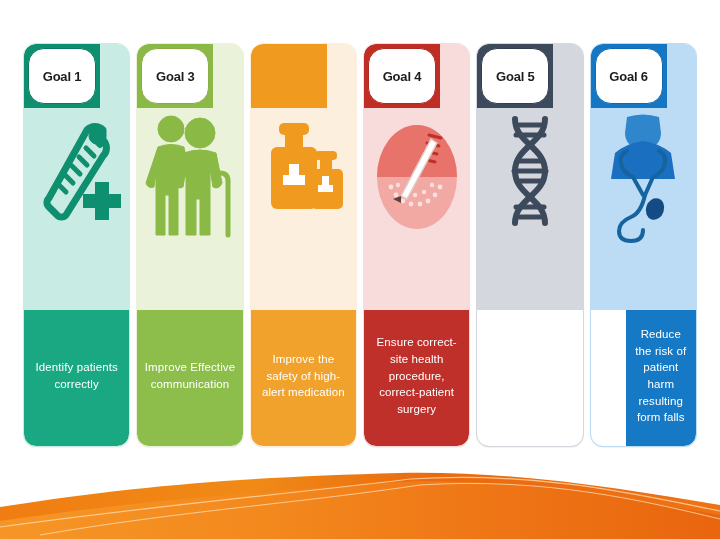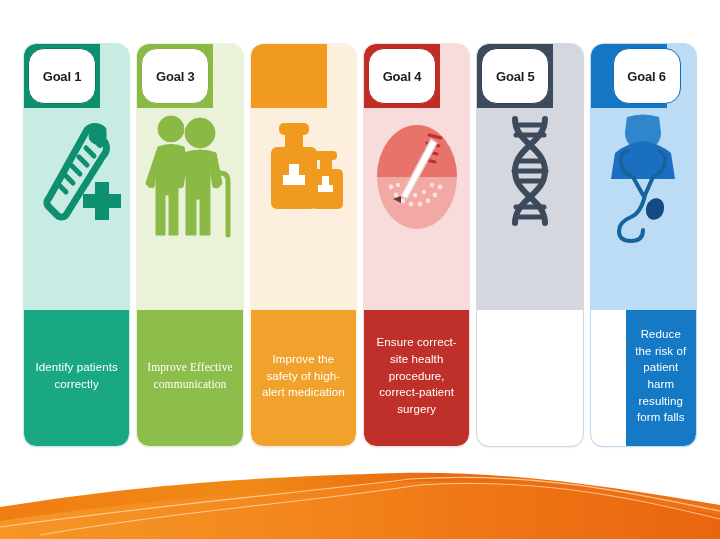--- a/index.html
+++ b/index.html
@@ -179,21 +179,21 @@
                 <path d="M36 44 q20 4 26 14" fill="none" stroke-width="9" stroke-linecap="round"></path>
 
                 <circle cx="56" cy="22" r="15"></circle>
                 <path d="M40 42 q16-6 32 0 l6 30 q-3 7-9 4 l-3-18 v66 h-10 V88 h-4 v36 h-10 V58 l-3 18 q-6 3-9-4z"></path>
 
                 <path d="M76 62 q8 0 8 8 v54" fill="none" stroke-width="5" stroke-linecap="round"></path>
               </g>
             </svg>
           </div>
         </div>
-        <div class="card-bottom" style="background: rgb(141, 190, 76); font-family: Liberation Serif, serif;">
+        <div class="card-bottom" style="background: rgb(141, 190, 76);">
           <div class="card-text">Improve Effective communication</div>
         </div>
       </div>
       <div class="badge" style="border-color: rgb(138, 171, 70);">
         <span class="badge-label">Goal 3</span>
       </div>
     </div>
 
     <div class="card">
       <div class="card-body" style="outline: rgb(253, 239, 221) solid 1px;">
@@ -314,21 +314,21 @@
                 <path d="M48 84 q-4 18-14 22 q-12 5-12 14 q0 10 12 10 q12 0 12-11"></path>
               </g>
               <ellipse cx="58" cy="98" rx="9" ry="11" fill="#154b85" transform="rotate(18 58 98)"></ellipse>
             </svg>
           </div>
         </div>
         <div class="card-bottom" style="background: rgb(21, 121, 198); margin-left: 35px;">
           <div class="card-text">Reduce the risk of patient harm resulting form falls</div>
         </div>
       </div>
-      <div class="badge" style="border-color: rgb(15, 108, 180); margin-left: 18px;">
+      <div class="badge" style="border-color: rgb(15, 108, 180);">
         <span class="badge-label">Goal 6</span>
       </div>
     </div>
 
   </div>
 
   <svg id="swoosh" viewBox="0 0 720 90" preserveAspectRatio="none">
     <defs>
       <linearGradient id="og" x1="0" y1="0" x2="1" y2="0">
         <stop offset="0%" stop-color="#f07d12"></stop>

